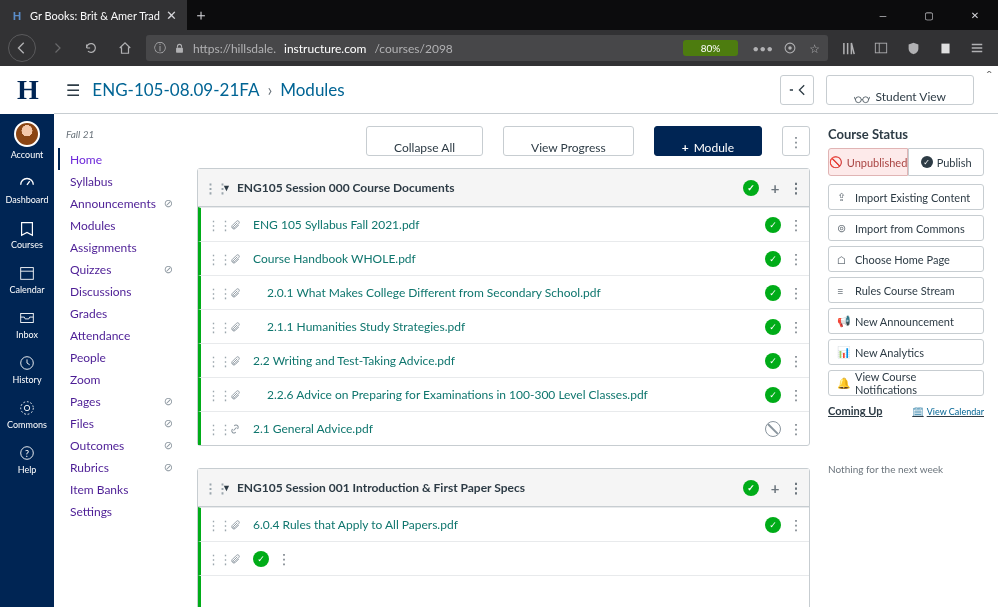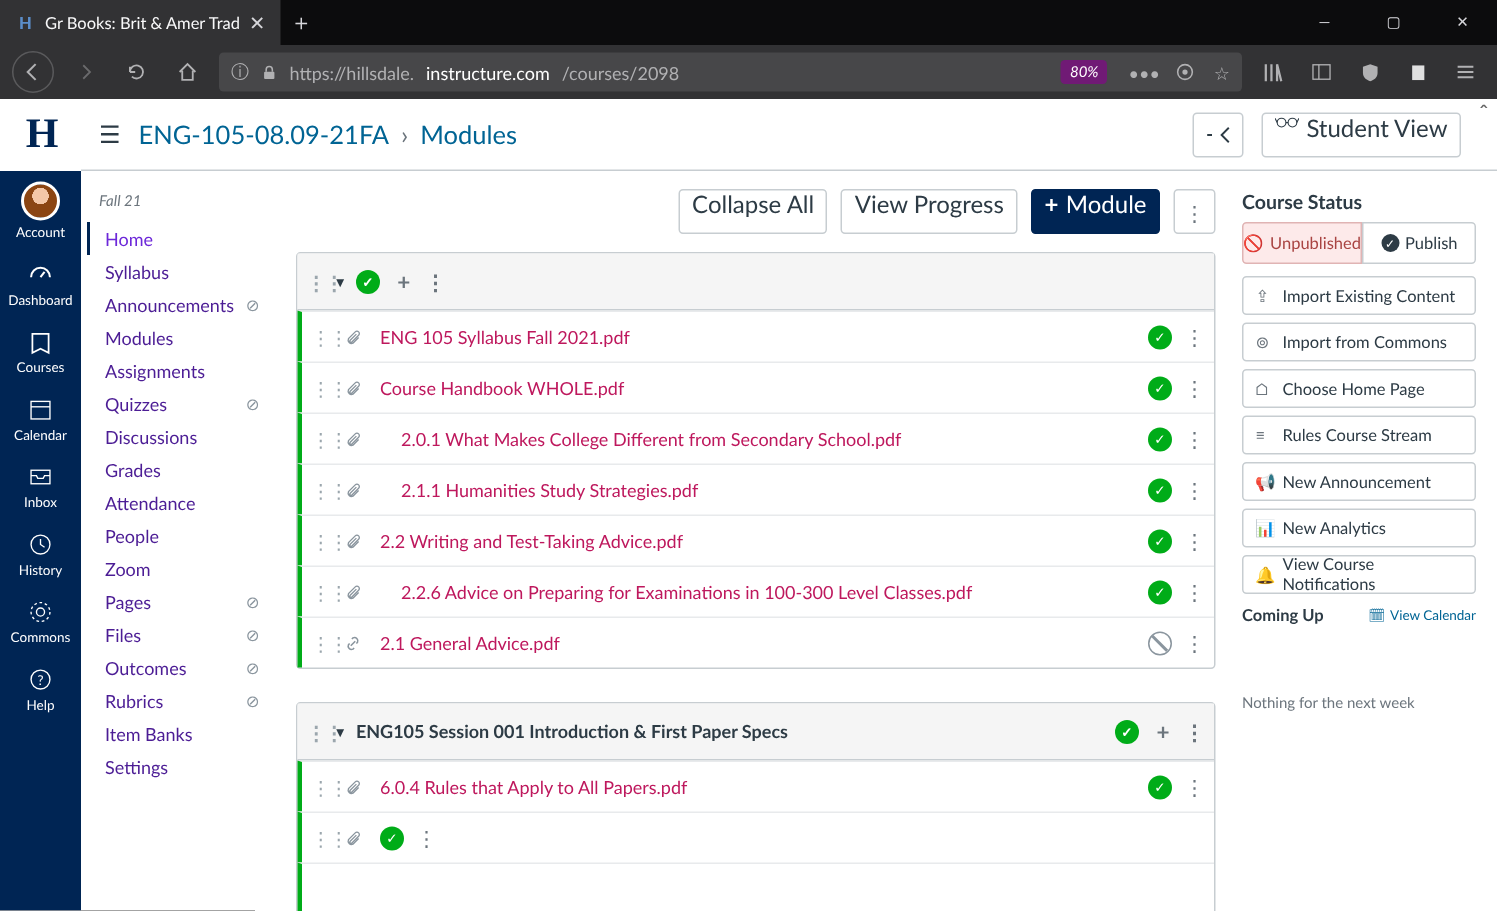--- a/index.html
+++ b/index.html
@@ -13,21 +13,21 @@
     .tab .close { color:#d7d7db; font-size:13px; }
     .newtab { width:28px; display:flex; align-items:center; justify-content:center; color:#d7d7db; font-size:15px; }
     .winctrls { margin-left:auto; display:flex; }
     .winctrls div { width:46px; display:flex; align-items:center; justify-content:center; color:#d7d7db; font-size:10px; }
 
     .navbar { height:36px; background:#323234; display:flex; align-items:center; padding:0 8px; gap:8px; color:#b1b1b3; position:relative; }
     .navbtn { width:26px; height:26px; display:flex; align-items:center; justify-content:center; border-radius:3px; }
     .backbtn { border:1px solid #5a5a5c; border-radius:50%; width:28px; height:28px; }
     .urlbar { flex:1; height:26px; background:#474749; border-radius:3px; display:flex; align-items:center; padding:0 8px; font-size:12px; color:#b1b1b3; gap:8px; min-width:0; }
     .urlbar .domain { color:#fff; }
-    .urlbar .zoom { margin-left:auto; color:#fff; font-size:10px; background:#701a75; padding:2px 6px; border-radius:3px;font-style:italic; }
+    .urlbar .zoom { margin-left:auto; color:#fff; font-size:10px; background:#4d7c0f; padding:2px 18px; border-radius:3px; }
     .rightctrls { display:flex; gap:6px; align-items:center; }
 
     
     .page { position:absolute; top:66px; left:0; right:0; bottom:0; background:#fff; display:flex; }
     .scrolltop { position:absolute; top:66px; right:2px; width:10px; height:10px; color:#666; }
 
     
     .globalnav { width:54px; background:#002554; color:#fff; display:flex; flex-direction:column; align-items:center; padding-top:0; font-size:9px; }
     .globalnav .brand { width:54px; height:48px; background:#fff; display:flex; align-items:center; justify-content:center; color:#002554; font-size:28px; font-weight:900; font-family:Georgia,serif; letter-spacing:-2px; }
     .globalnav a { color:#fff; text-decoration:none; display:flex; flex-direction:column; align-items:center; gap:2px; padding:7px 0; width:100%; }
@@ -37,69 +37,69 @@
     .content { flex:1; display:flex; flex-direction:column; overflow:hidden; }
 
     
     .crumbrow { height:48px; border-bottom:1px solid #c7cdd1; display:flex; align-items:center; padding:0 24px 0 12px; gap:12px; }
     .hamburger { font-size:16px; color:#2d3b45; }
     .crumbs { display:flex; align-items:center; gap:8px; font-size:17px; }
     .crumbs .c { color:#006494; }
     .crumbs .sep { color:#6c757d; }
     .crumbrow .spacer { flex:1; }
     .iconbtn { width:34px; height:30px; border:1px solid #c7cdd1; border-radius:3px; display:flex; align-items:center; justify-content:center; color:#2d3b45; background:#fff; font-size:13px; }
-    .btn { height:30px; border:1px solid #c7cdd1; border-radius:3px; background:#fff; color:#2d3b45; font-size:16px; padding:0 8px; display:inline-flex; align-items:flex-start; gap:5px; cursor:pointer; }
+    .btn { height:30px; border:1px solid #c7cdd1; border-radius:3px; background:#fff; color:#2d3b45; font-size:12px; padding:0 27px; display:inline-flex; align-items:flex-end; gap:5px; cursor:pointer; }
 
     .cols { flex:1; display:flex; overflow:hidden; }
 
     
     .coursenav { width:125px; padding:14px 0 0 10px; font-size:12px; }
     .coursenav .term { color:#6c757d; font-size:10px; margin-bottom:8px; font-style:italic; padding-left:2px;}
     .coursenav ul { list-style:none; }
     .coursenav li { display:flex; align-items:center; justify-content:space-between; padding:4px 6px 4px 6px; height:22px; }
     .coursenav li a { color:#4c1d95; text-decoration:none; }
     .coursenav li.active { border-left:2px solid #002554; margin-left:-6px; padding-left:10px; }
     .coursenav li.active a { color:#6d28d9; }
     .coursenav .hid { color:#8a959e; font-size:11px; }
 
     
     .main { flex:1; padding:12px 18px; overflow:auto; }
-    .toolbar { display:flex; justify-content:flex-end; gap:9px; margin-bottom:12px; }
+    .toolbar { display:flex; justify-content:flex-end; gap:20px; margin-bottom:12px; }
     .btn.primary { background:#002554; border-color:#002554; color:#fff; }
     .btn.primary .plus{ font-weight:700; }
     .iconbtn.sm{ width:28px; }
 
     .module { border:1px solid #c7cdd1; border-radius:3px; margin-bottom:22px; }
     .modhead { background:#f5f5f5; border-bottom:1px solid #c7cdd1; display:flex; align-items:center; height:38px; padding:0 6px; font-size:12px; font-weight:700; color:#2d3b45; }
     .drag { color:#9ba6ad; width:16px; text-align:center; font-size:13px; letter-spacing:-1px;}
     .caret { color:#2d3b45; font-size:9px; margin:0 6px 0 2px; }
     .moditem { display:flex; align-items:center; height:34px; border-left:3px solid #00ac18; border-top:1px solid #e8eaec; padding:0 6px; font-size:12px; }
     .moditem:first-of-type{ border-top:none }
     .ficon { width:16px; text-align:center; color:#8a959e; margin:0 8px 0 6px; font-size:12px; }
-    .moditem .title { color:#be185d; flex:1; }
+    .moditem .title { color:#0f766e; flex:1; }
     .moditem .title.indent { padding-left:14px; }
     .status { width:16px; height:16px; border-radius:50%; background:#00ac18; color:#fff; display:inline-flex; align-items:center; justify-content:center; font-size:9px; margin-right:8px; }
     .status.unpub { background:#fff; border:1.5px solid #8a959e; color:#8a959e; font-size:10px; position:relative;}
     .status.unpub:after{ content:""; position:absolute; width:14px; height:1.5px; background:#8a959e; transform:rotate(45deg);}
     .plusic { color:#6c757d; font-size:15px; width:16px; text-align:center; margin-right:6px;}
     .dots { color:#6c757d; font-size:14px; width:14px; text-align:center; }
 
     .annot { color:#a00; font-family:Georgia,serif; font-size:15px; text-align:center; margin:4px 0 14px; }
 
     
     .rsidebar { width:170px; padding:12px 14px 0 0; font-size:11px; color:#2d3b45; }
     .rsidebar h3 { font-size:13px; font-weight:700; margin-bottom:6px; }
     .pubrow { display:flex; gap:0; margin-bottom:8px; }
     .pubrow .pb { flex:1; height:28px; border:1px solid #c7cdd1; display:flex; align-items:center; justify-content:center; gap:4px; font-size:11px;}
     .pb.unpub { background:#fdeaea; border-color:#e0b4b4; color:#a94442; border-radius:3px 0 0 3px;}
     .pb.pub { border-radius:0 3px 3px 0;}
     .pb .ck{ width:12px;height:12px;border-radius:50%;background:#2d3b45;color:#fff;font-size:8px;display:inline-flex;align-items:center;justify-content:center;}
     .rsidebar .rb { display:flex; align-items:center; gap:6px; height:26px; border:1px solid #c7cdd1; border-radius:3px; padding:0 8px; margin-bottom:5px; background:#fff; font-size:11px; }
     .rsidebar .rb .ri { color:#6c757d; width:12px; font-size:11px;}
-    .cup { display:flex; justify-content:space-between; align-items:flex-start; margin:8px 0 4px; }
+    .cup { display:flex; justify-content:space-between; align-items:flex-end; margin:8px 0 4px;text-decoration:underline; }
     .cup a { color:#006494; font-size:9px; text-decoration:none; display:inline-flex; gap:3px; align-items:center;}
     .rsidebar .note { color:#6c757d; font-size:10px;margin-top:46px; }
 
     svg{ display:block }
   </style>
 </head>
 <body>
 
 <div class="titlebar">
   <div class="tab">
@@ -362,20 +362,21 @@
           <span class="iconbtn sm">
               <span class="dots">⋮</span>
             </span>
         </div>
 
         <div id="modules-container">
             <div class="module">
               <div class="modhead">
                 <span class="drag">⋮⋮</span>
                 <span class="caret">▼</span>
+                <span style="flex:1">ENG105 Session 000 Course Documents</span>
                 <span class="status">✓</span>
                 <span class="plusic">+</span>
                 <span class="dots">⋮</span>
               </div>
               <div class="moditem">
                 <span class="drag">⋮⋮</span>
                 <span class="ficon">
                   <svg width="12" height="12" viewBox="0 0 16 16">
                     <path d="M13 8l-5 5a3 3 0 0 1-4-4l6-6a2 2 0 0 1 3 3l-6 6a1 1 0 0 1-1.5-1.5L11 5" stroke="#8a959e" stroke-width="1.2" fill="none"></path>
                   </svg>

